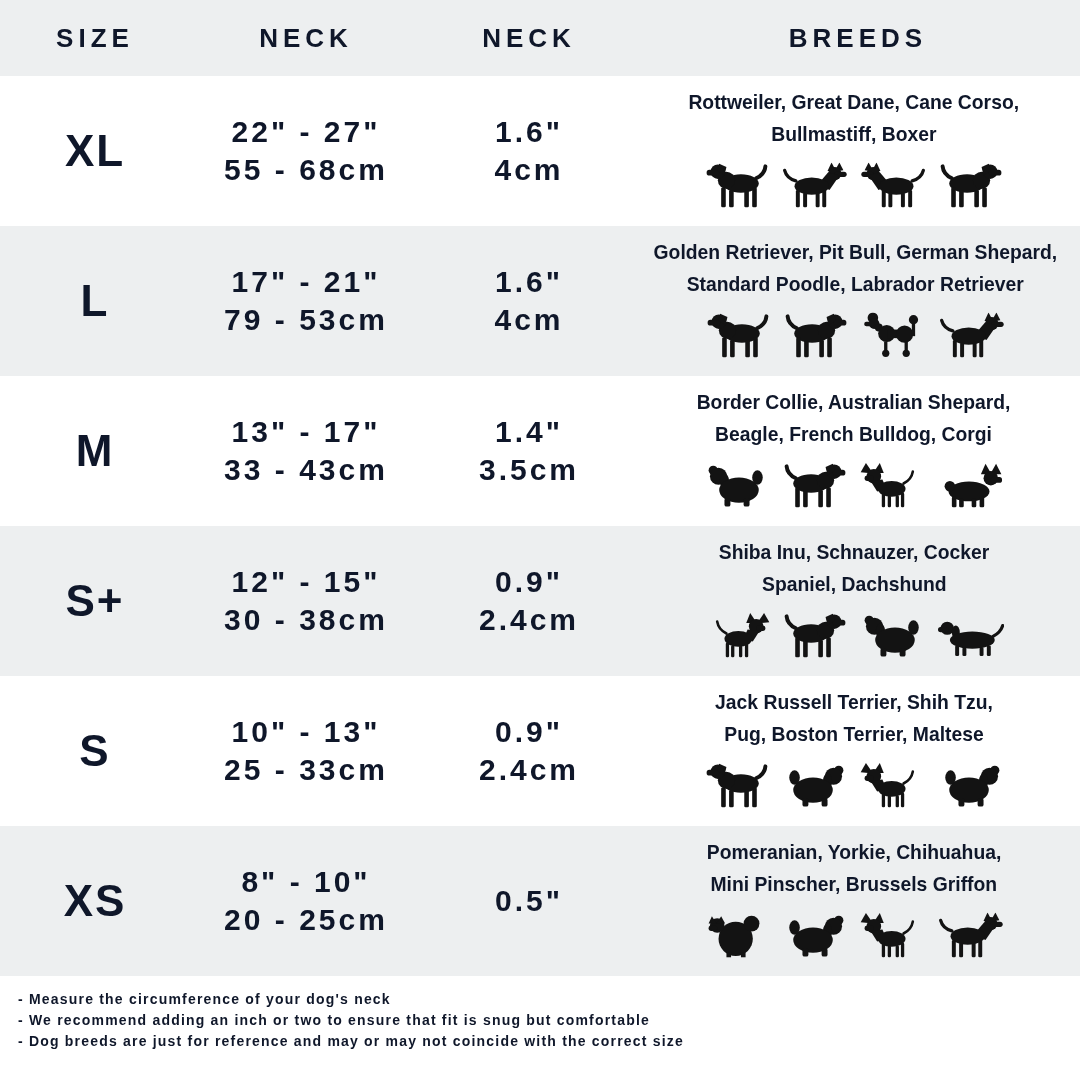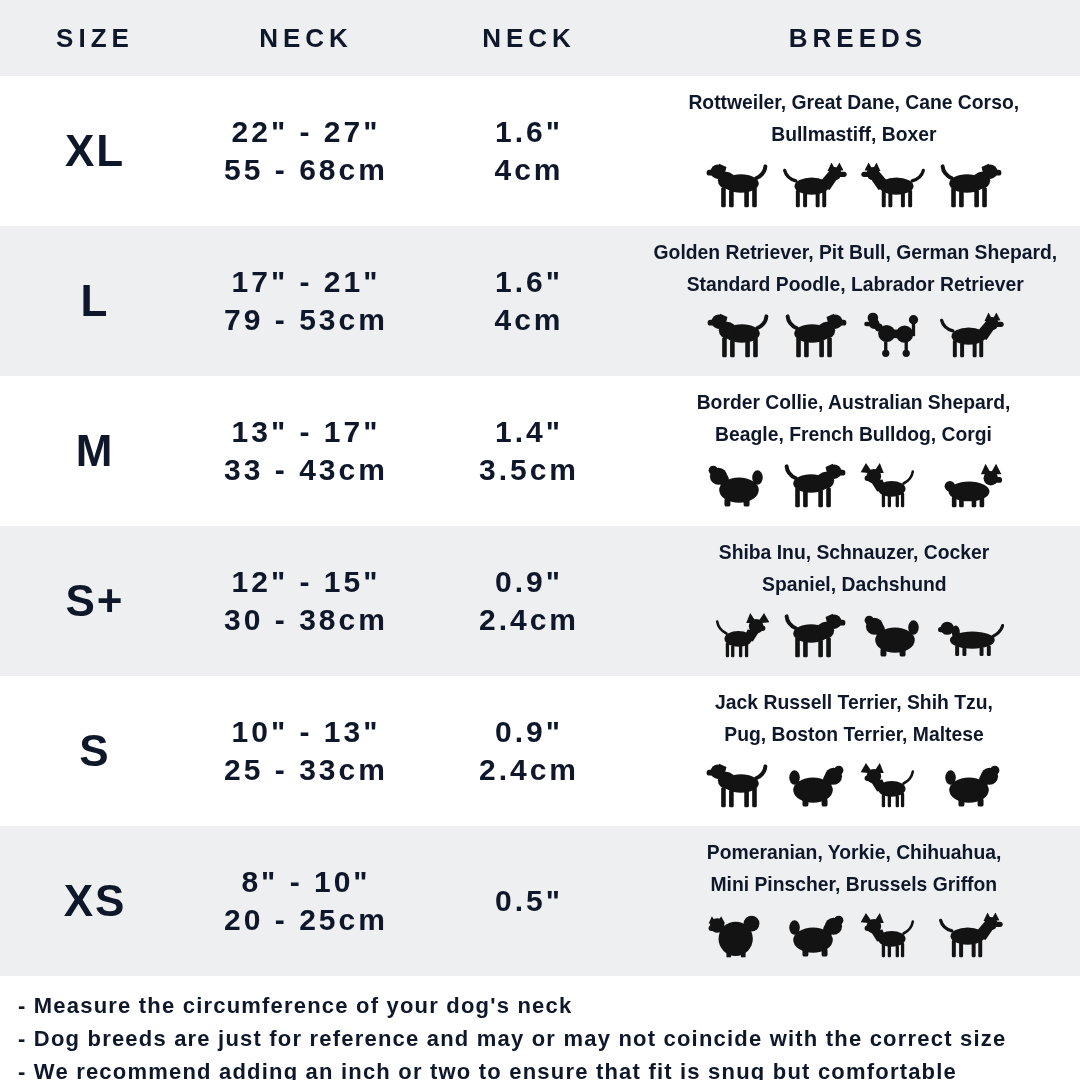--- a/index.html
+++ b/index.html
@@ -71,21 +71,21 @@
   .flip { transform:scaleX(-1); }
 
   .notes {
     flex:1;
     padding:13px 18px 0 18px;
     background:#ffffff;
     overflow:hidden;
   }
   .note {
     font-weight:bold;
-    font-size:22px;
+    font-size:14px;
     letter-spacing:1.2px;
     line-height:1.5;
     white-space:nowrap;
   }
 </style>
 </head>
 <body>
 
 <div class="page">
 
@@ -370,17 +370,17 @@
           </svg>
         <svg class="dog flip" viewBox="0 0 100 70">
             <use href="#sym-pointy"></use>
           </svg>
       </div>
     </div>
   </div>
 
   <div class="notes">
     <div class="note">- Measure the circumference of your dog's neck</div>
+    <div class="note">- We recommend adding an inch or two to ensure that fit is snug but comfortable</div>
     <div class="note">- Dog breeds are just for reference and may or may not coincide with the correct size</div>
-    <div class="note">- We recommend adding an inch or two to ensure that fit is snug but comfortable</div>
   </div>
 
 </div>
 
 </body></html>

